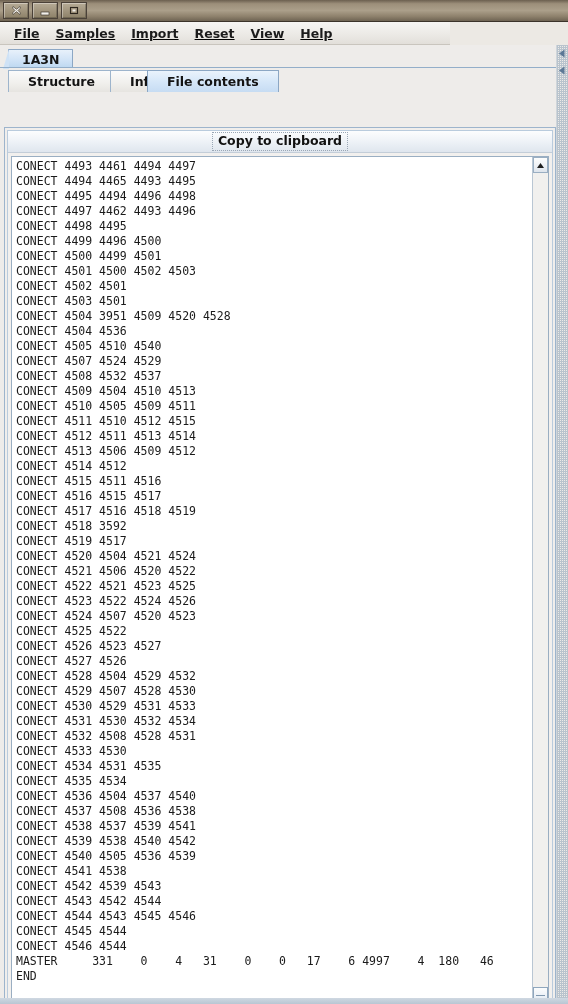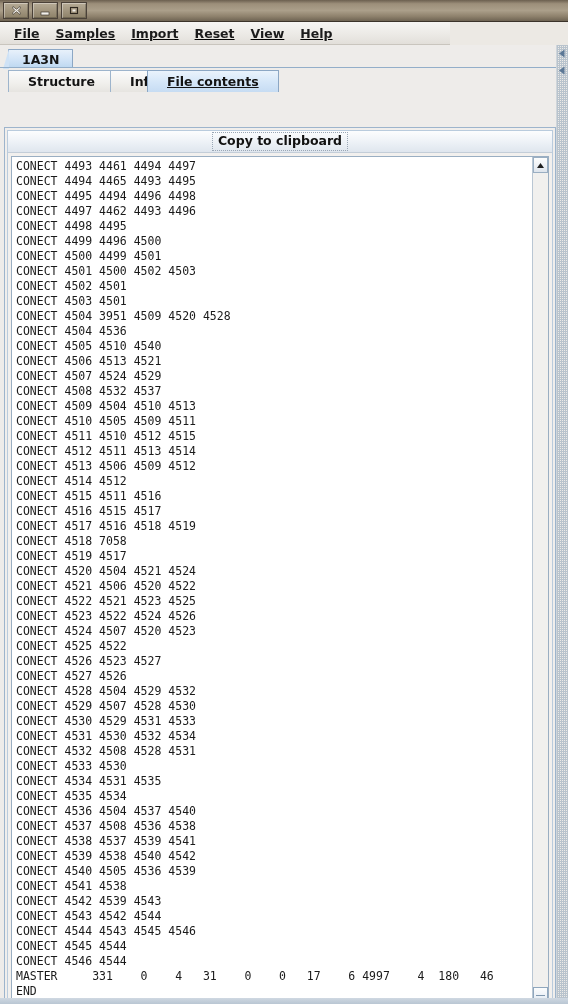--- a/index.html
+++ b/index.html
@@ -117,21 +117,20 @@
     border: 1px solid #9db4cc;
     border-bottom: none;
     background: linear-gradient(to bottom, #fbfbfb 0%, #f0efec 60%, #e6e4e0 100%);
     cursor: pointer;
     box-sizing: border-box;
     white-space: nowrap;
   }
   .tab2.selected {
     background: linear-gradient(to bottom, #eaf3fc 0%, #d4e6f8 55%, #c6dcf3 100%);
     border-color: #8ca7c4;
-    text-decoration: underline;
   }
 
   
   .content-frame {
     position: absolute; left: 4px; top: 91px;
     width: 552px; height: 907px;
     background: #f0eeec;
     border: 1px solid #9db4cc;
     box-sizing: border-box;
     margin-top: 36px;
@@ -321,33 +320,32 @@
             <div class="text-line">CONECT 4497 4462 4493 4496</div>
             <div class="text-line">CONECT 4498 4495</div>
             <div class="text-line">CONECT 4499 4496 4500</div>
             <div class="text-line">CONECT 4500 4499 4501</div>
             <div class="text-line">CONECT 4501 4500 4502 4503</div>
             <div class="text-line">CONECT 4502 4501</div>
             <div class="text-line">CONECT 4503 4501</div>
             <div class="text-line">CONECT 4504 3951 4509 4520 4528</div>
             <div class="text-line">CONECT 4504 4536</div>
             <div class="text-line">CONECT 4505 4510 4540</div>
-            <div class="text-line">CONECT 4506 4513 4521</div>
             <div class="text-line">CONECT 4507 4524 4529</div>
             <div class="text-line">CONECT 4508 4532 4537</div>
             <div class="text-line">CONECT 4509 4504 4510 4513</div>
             <div class="text-line">CONECT 4510 4505 4509 4511</div>
             <div class="text-line">CONECT 4511 4510 4512 4515</div>
             <div class="text-line">CONECT 4512 4511 4513 4514</div>
             <div class="text-line">CONECT 4513 4506 4509 4512</div>
             <div class="text-line">CONECT 4514 4512</div>
             <div class="text-line">CONECT 4515 4511 4516</div>
             <div class="text-line">CONECT 4516 4515 4517</div>
             <div class="text-line">CONECT 4517 4516 4518 4519</div>
-            <div class="text-line">CONECT 4518 7058</div>
+            <div class="text-line">CONECT 4518 3592</div>
             <div class="text-line">CONECT 4519 4517</div>
             <div class="text-line">CONECT 4520 4504 4521 4524</div>
             <div class="text-line">CONECT 4521 4506 4520 4522</div>
             <div class="text-line">CONECT 4522 4521 4523 4525</div>
             <div class="text-line">CONECT 4523 4522 4524 4526</div>
             <div class="text-line">CONECT 4524 4507 4520 4523</div>
             <div class="text-line">CONECT 4525 4522</div>
             <div class="text-line">CONECT 4526 4523 4527</div>
             <div class="text-line">CONECT 4527 4526</div>
             <div class="text-line">CONECT 4528 4504 4529 4532</div>

